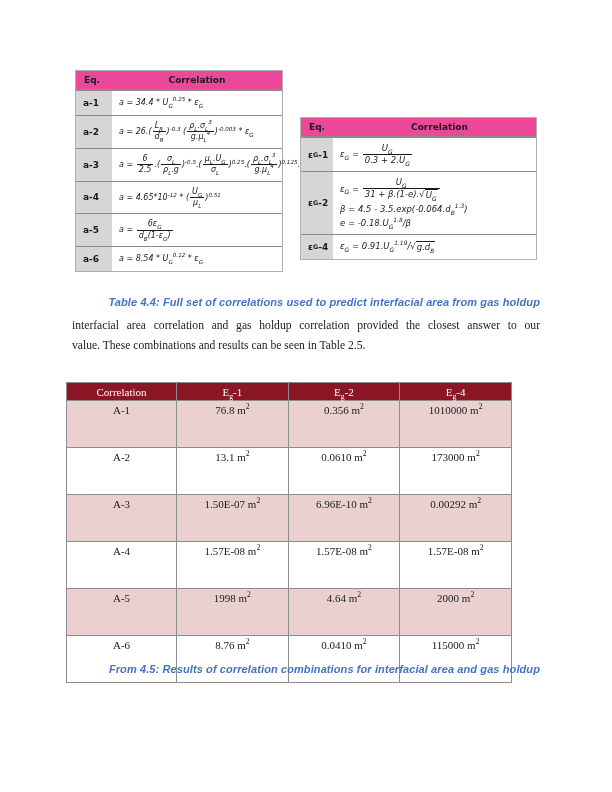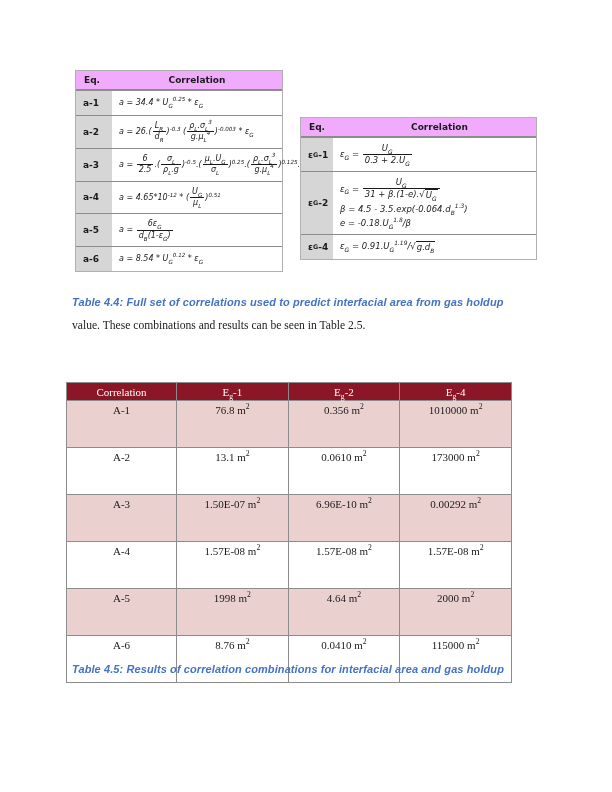--- a/index.html
+++ b/index.html
@@ -5,21 +5,21 @@
   html,body{margin:0;padding:0;background:#ffffff;}
   .page{position:relative;width:612px;height:792px;background:#ffffff;
         font-family:"Liberation Serif",serif;color:#1a1a1a;overflow:hidden;}
 
   
   .eqwrap{position:absolute;left:75px;top:70px;width:465px;height:224px;}
   .eqtable{position:absolute;background:#ffffff;border:1px solid #b0b0b0;
            font-family:"DejaVu Sans",sans-serif;box-sizing:border-box;}
   .eqtable.area{left:0;top:0;width:208px;}
   .eqtable.holdup{left:225px;top:47px;width:237px;}
-  .eqhead{display:flex;background:#f0abfc;border-bottom:2px solid #8c8c8c;
+  .eqhead{display:flex;background:#ec4899;border-bottom:2px solid #8c8c8c;
           font-weight:bold;font-size:9px;}
   .eqhead .hl{width:36px;box-sizing:border-box;padding:4px 0 4px 8px;}
   .holdup .eqhead .hl{width:42px;}
   .eqhead .hc{flex:1;text-align:center;padding:4px 0;}
   .eqrow{display:flex;border-bottom:1px solid #8c8c8c;}
   .eqrow:last-child{border-bottom:none;}
   .eqlabel{width:36px;box-sizing:border-box;background:#d6d6d6;font-weight:bold;
            font-size:9px;display:flex;align-items:center;padding-left:7px;
            flex-shrink:0;white-space:nowrap;}
   .holdup .eqlabel{width:32px;}
@@ -31,21 +31,21 @@
 
   sup,sub{font-size:0.7em;line-height:0;}
   .frac{display:inline-flex;flex-direction:column;text-align:center;
         vertical-align:middle;margin:0 1px;}
   .fnum{display:block;border-bottom:1px solid currentColor;padding:0 2px;}
   .fden{display:block;padding:0 2px;}
   .sqrt{display:inline-flex;align-items:flex-start;}
   .radbody{border-top:1px solid currentColor;padding:0 1px;}
 
   
-  .caption{position:absolute;left:72px;width:468px;text-align:left;
+  .caption{position:absolute;left:72px;width:468px;text-align:right;
            color:var(--accent_blue,#4472C4);font-family:"Liberation Sans",sans-serif;
            font-style:italic;font-weight:600;font-size:11px;letter-spacing:0.1px;}
   .cap44{top:296px;}
   .cap45{top:663px;}
 
   
   .body{position:absolute;left:72px;width:468px;font-size:11.6px;line-height:20px;}
   .p1{top:316px;}
   .p2{top:684px;}
   .bodyline{text-align:justify;text-align-last:justify;}
@@ -179,20 +179,21 @@
             </div>
           </div>
         </div>
     </div>
 
   </div>
 
   <div class="caption cap44">Table 4.4: Full set of correlations used to predict interfacial area from gas holdup</div>
 
   <div class="body p1">
+      <div class="bodyline">interfacial area correlation and gas holdup correlation provided the closest answer to our</div>
       <div class="bodyline lastline">value. These combinations and results can be seen in Table 2.5.</div>
     </div>
 
   <table class="results">
     <colgroup>
         <col class="c0">
         <col>
         <col>
         <col>
       </colgroup>
@@ -237,17 +238,17 @@
         </tr>
         <tr>
           <td>A-6</td>
           <td>8.76 m<sup>2</sup></td>
           <td>0.0410 m<sup>2</sup></td>
           <td>115000 m<sup>2</sup></td>
         </tr>
       </tbody>
   </table>
 
-  <div class="caption cap45">Table 4.5: Results of correlation combinations for interfacial area and gas holdup</div>
+  <div class="caption cap45">From 4.5: Results of correlation combinations for interfacial area and gas holdup</div>
 
 
 
 </div>
 
 </body></html>

